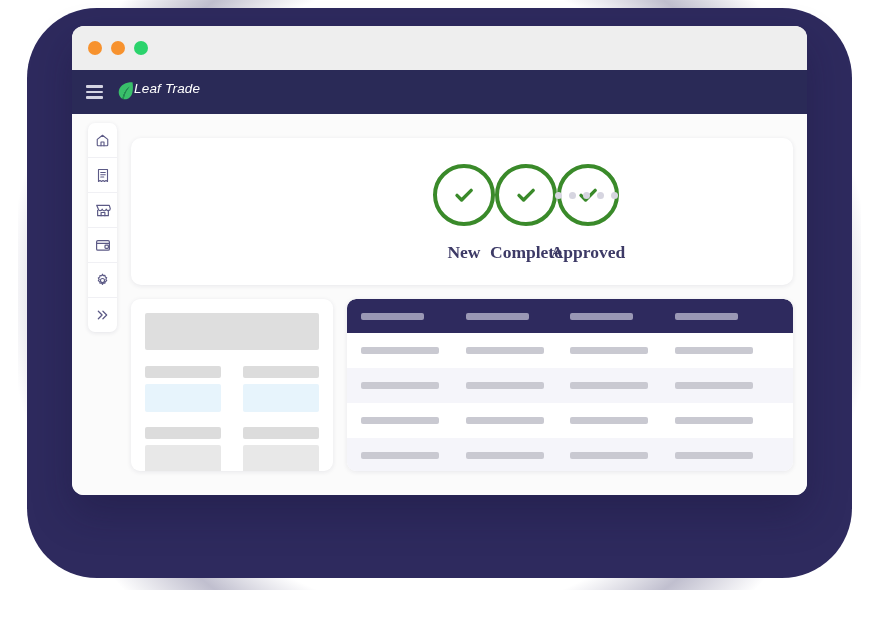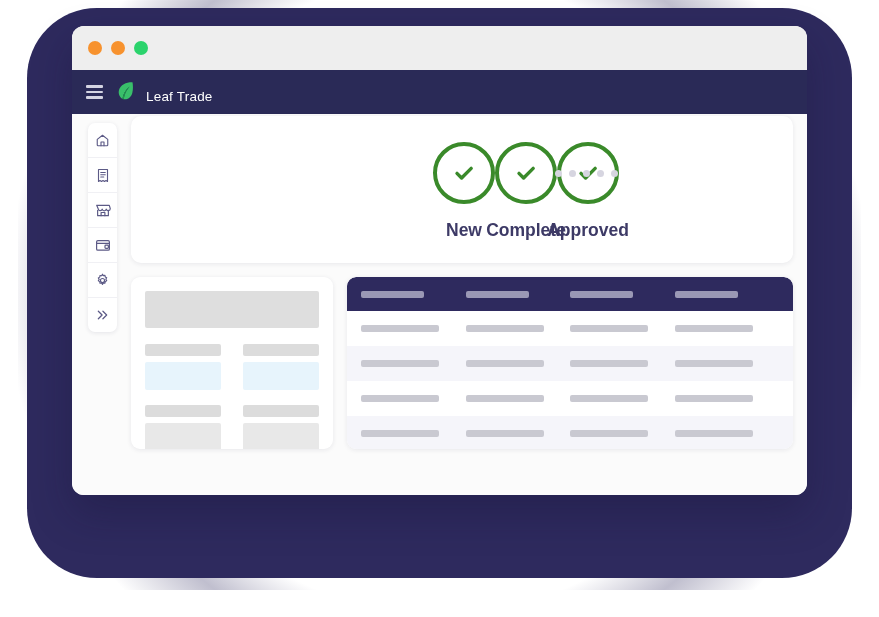--- a/index.html
+++ b/index.html
@@ -74,21 +74,21 @@
     height: 44px;
     background: #2A2A57;
     display: flex;
     align-items: center;
     padding-left: 14px;
     gap: 14px;
   }
   .hamburger { display: flex; flex-direction: column; gap: 3px; cursor: pointer; }
   .hamburger i { display: block; width: 17px; height: 2.5px; background: #d4d4e2; border-radius: 1px; }
 
-  .brand { display: flex; align-items: flex-end; gap: 12px; }
+  .brand { display: flex; align-items: flex-start; gap: 0; font-style: italic; }
   .brand-name { color: #ffffff; font-size: 13.5px; letter-spacing: .2px; }
 
   
   .app-body {
     display: flex;
     height: calc(469px - 44px - 44px);
     background: #fbfbfb;
   }
 
   
@@ -111,23 +111,24 @@
     justify-content: center;
     border-bottom: 1px solid #f0f0f4;
     cursor: pointer;
   }
   .side-item:last-child { border-bottom: none; }
   .side-item svg { display: block; }
 
   
   .main {
     flex: 1;
-    padding: 2px 14px 0 14px;
+    padding: 24px 14px 0 14px;
     box-sizing: border-box;
     min-width: 0;
+    font-family: Liberation Serif, serif;
   }
 
   
   .stepper-card {
     background: #ffffff;
     border-radius: 10px;
     box-shadow: 0 1px 5px rgba(30,28,70,.09);
     padding: 26px 16px 22px 16px;
   }
   .stepper {

